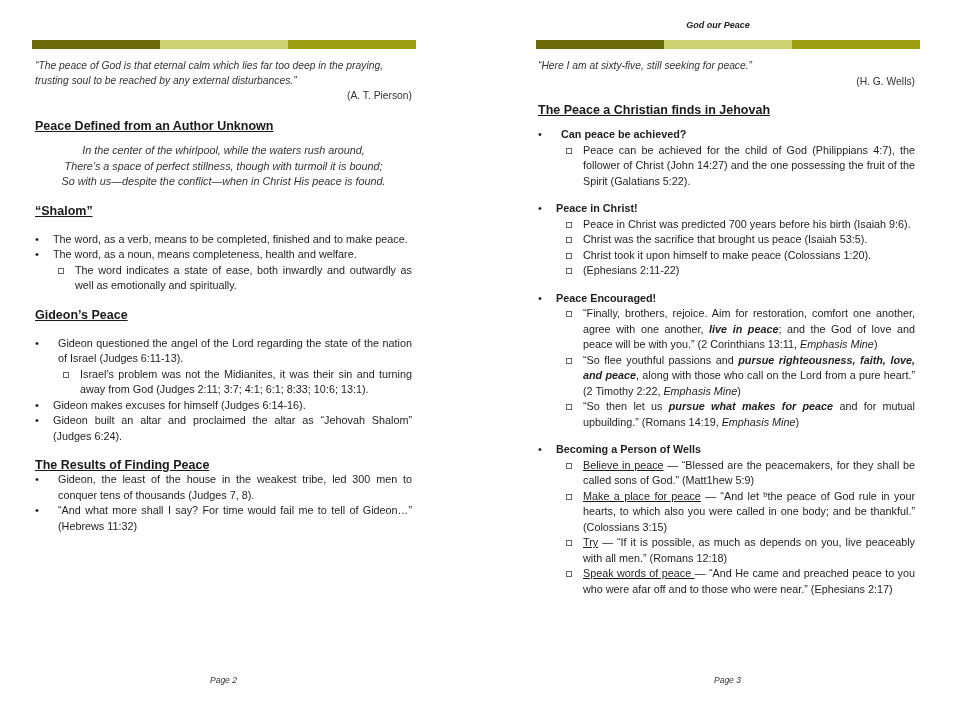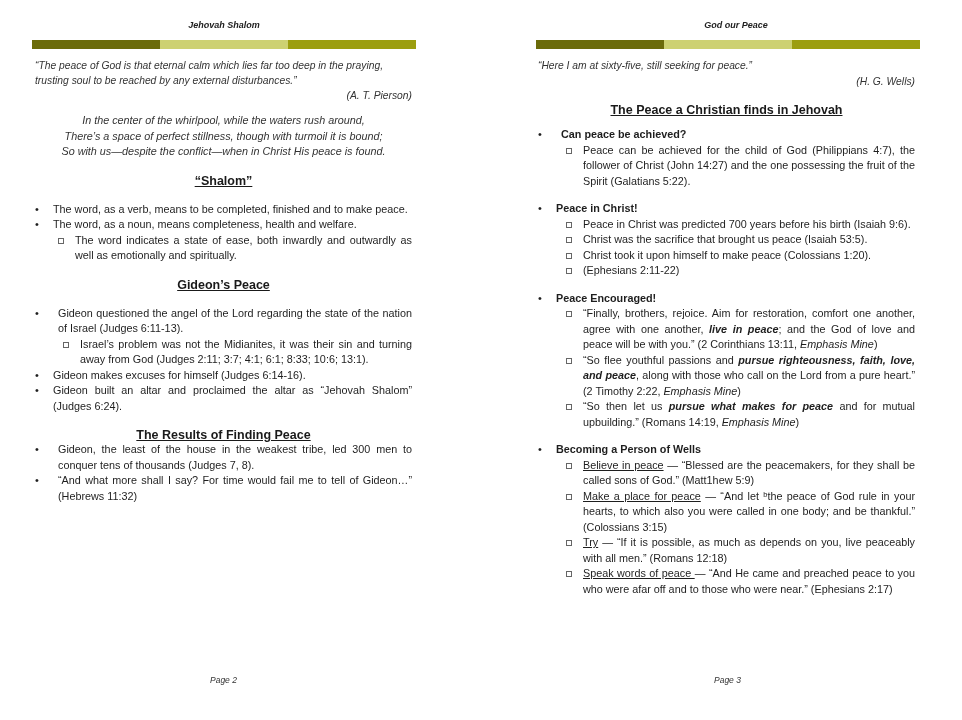--- a/index.html
+++ b/index.html
@@ -8,32 +8,32 @@
       font-family: "Liberation Sans", "DejaVu Sans", sans-serif; color: #1e1e1e;
     }
     .page { position: absolute; top: 0; height: 720px; }
     .page.left { left: 0; width: 481px; }
     .page.right { left: 481px; width: 481px; }
     .running-head {
       position: absolute; top: 20px; left: 0; right: 0; text-align: center;
       font-size: 9px; font-weight: bold; font-style: italic; color: #222;
     }
     .page.left .running-head { left: 32px; width: 384px; }
-    .page.right .running-head { left: 63px; width: 384px; }
+    .page.right .running-head { left: 45px; width: 384px; }
     .color-bar { position: absolute; top: 40px; height: 9px; display: flex; }
     .page.left .color-bar { left: 32px; width: 384px; }
     .page.right .color-bar { left: 55px; width: 384px; }
     .color-bar span { flex: 1; display: block; height: 100%; }
     .content { position: absolute; top: 58px; }
     .page.left .content { left: 35px; width: 377px; }
     .page.right .content { left: 59px; width: 377px; }
     .epigraph { font-style: italic; font-size: 10.3px; line-height: 15px; color: #333; }
-    .attribution { text-align: right; font-style: italic; font-size: 10.3px; line-height: 15px; color: #333; }
+    .attribution { text-align: right; font-size: 10.3px; line-height: 15px; color: #333; }
     h2.section {
-      font-size: 12.5px; font-weight: bold; text-decoration: underline; margin: 0; color: #1a1a1a; text-align: center;
+      font-size: 12.5px; font-weight: bold; text-decoration: underline; margin: 0; color: #1a1a1a;
     }
     .poem { text-align: center; font-style: italic; font-size: 10.8px; line-height: 15.5px; color: #333; }
     ul.lvl1 { list-style: none; margin: 0; padding: 0; }
     ul.lvl1 > li { position: relative; padding-left: 18px; font-size: 10.8px; line-height: 15.5px; text-align: justify; }
     ul.lvl1 > li::before { content: "•"; position: absolute; left: 0; top: 0; font-size: 11px; }
     ul.lvl1.wide > li { padding-left: 23px; }
     ul.lvl2 { list-style: none; margin: 0; padding: 0; }
     ul.lvl2 > li { position: relative; padding-left: 22px; font-size: 10.8px; line-height: 15.5px; text-align: justify; }
     ul.lvl2 > li::before {
       content: ""; position: absolute; left: 5px; top: 5px; width: 4px; height: 4px;
@@ -44,30 +44,30 @@
     .it { font-style: italic; }
     .ul { text-decoration: underline; }
     .page-num { position: absolute; top: 675px; font-size: 8.5px; font-style: italic; color: #333; }
     .page.left .page-num { left: 210px; }
     .page.right .page-num { left: 233px; }
   </style>
 </head>
 <body>
 
 <div class="page left">
-  <div class="running-head">Jehovah Shalom</div>
   <div class="color-bar">
     <span style="background:#6b6b0a"></span>
     <span style="background:#cdd172"></span>
     <span style="background:#9c9e0f"></span>
   </div>
   <div class="content">
     <div class="epigraph">“The peace of God is that eternal calm which lies far too deep in the praying, trusting soul to be reached by any external disturbances.”</div>
     <div class="attribution">(A. T. Pierson)</div>
 
+    <h2 class="section" style="margin-top:16px">Peace Defined from an Author Unknown</h2>
     <div class="poem" style="margin-top:10px">
       <div>In the center of the whirlpool, while the waters rush around,</div>
       <div>There’s a space of perfect stillness, though with turmoil it is bound;</div>
       <div>So with us—despite the conflict—when in Christ His peace is found.</div>
     </div>
 
     <h2 class="section" style="margin-top:14px">“Shalom”</h2>
     <ul class="lvl1" style="margin-top:14px">
       <li>The word, as a verb, means to be completed, finished and to make peace.</li>
       <li>

